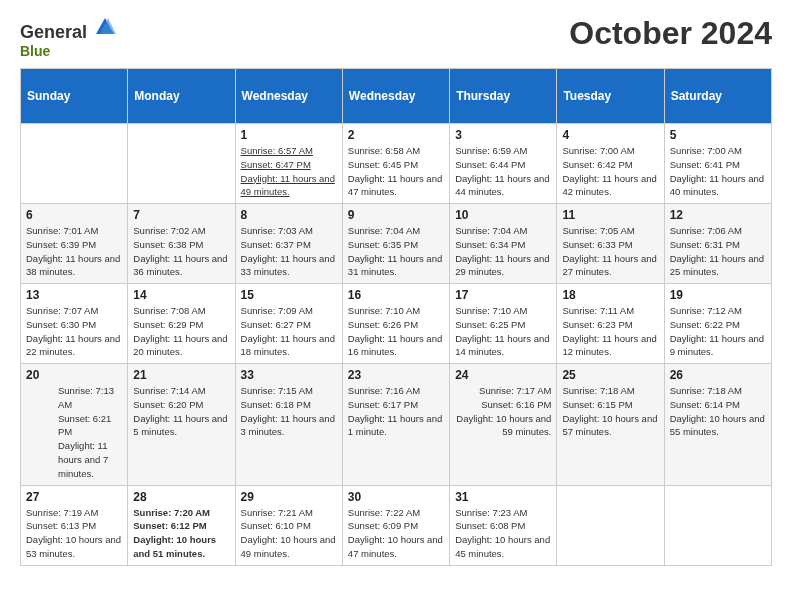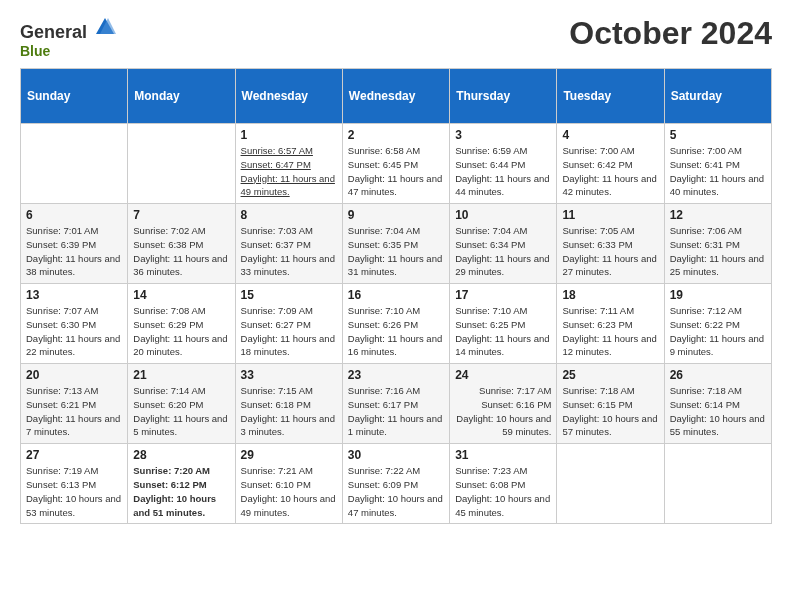--- a/index.html
+++ b/index.html
@@ -243,21 +243,21 @@
         <td>
           <span class="day-number">19</span>
           <div class="day-info" style="white-space: pre-line;">Sunrise: 7:12 AM
 Sunset: 6:22 PM
 Daylight: 11 hours and 9 minutes.</div>
         </td>
       </tr>
       <tr>
         <td>
           <span class="day-number">20</span>
-          <div class="day-info" style="white-space: pre-line;">Sunrise: 7:13 AM
+          <div class="day-info" style="white-space: pre-line; margin-left: 32px;">Sunrise: 7:13 AM
 Sunset: 6:21 PM
 Daylight: 11 hours and 7 minutes.</div>
         </td>
         <td>
           <span class="day-number">21</span>
           <div class="day-info" style="white-space: pre-line;">Sunrise: 7:14 AM
 Sunset: 6:20 PM
 Daylight: 11 hours and 5 minutes.</div>
         </td>
         <td>

